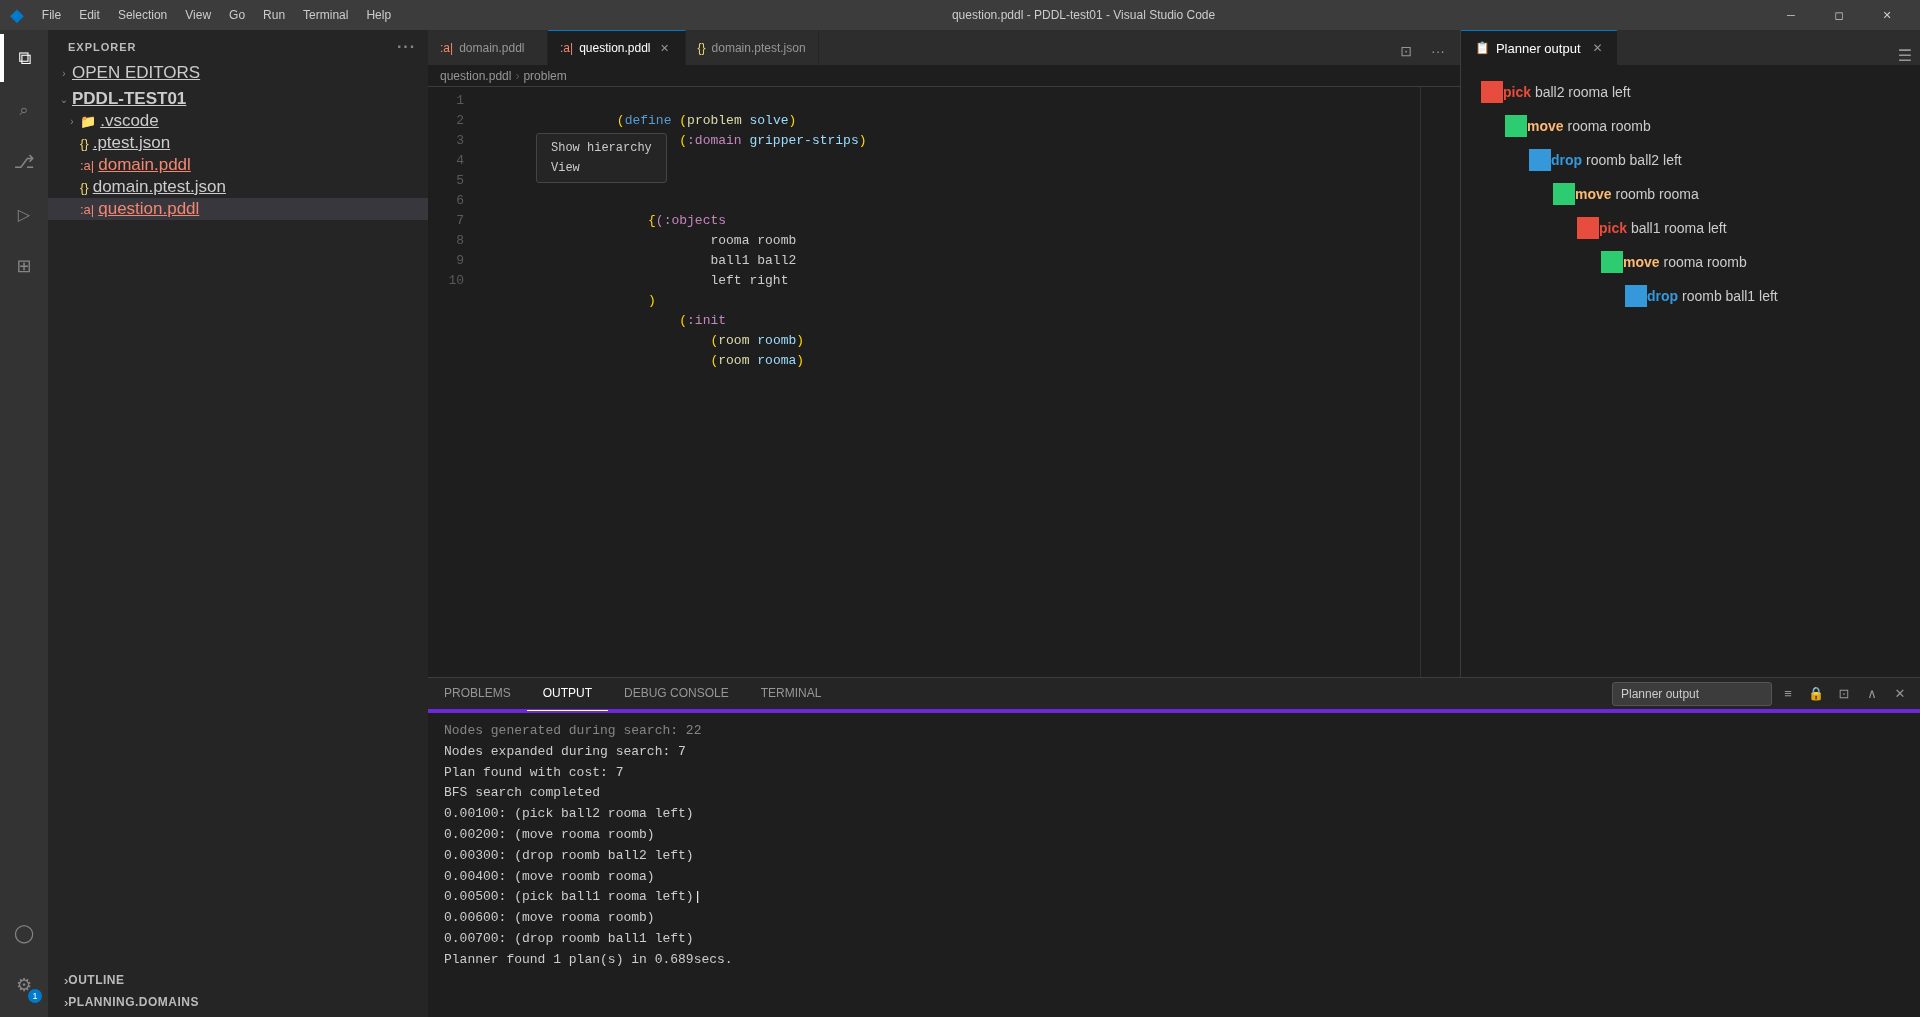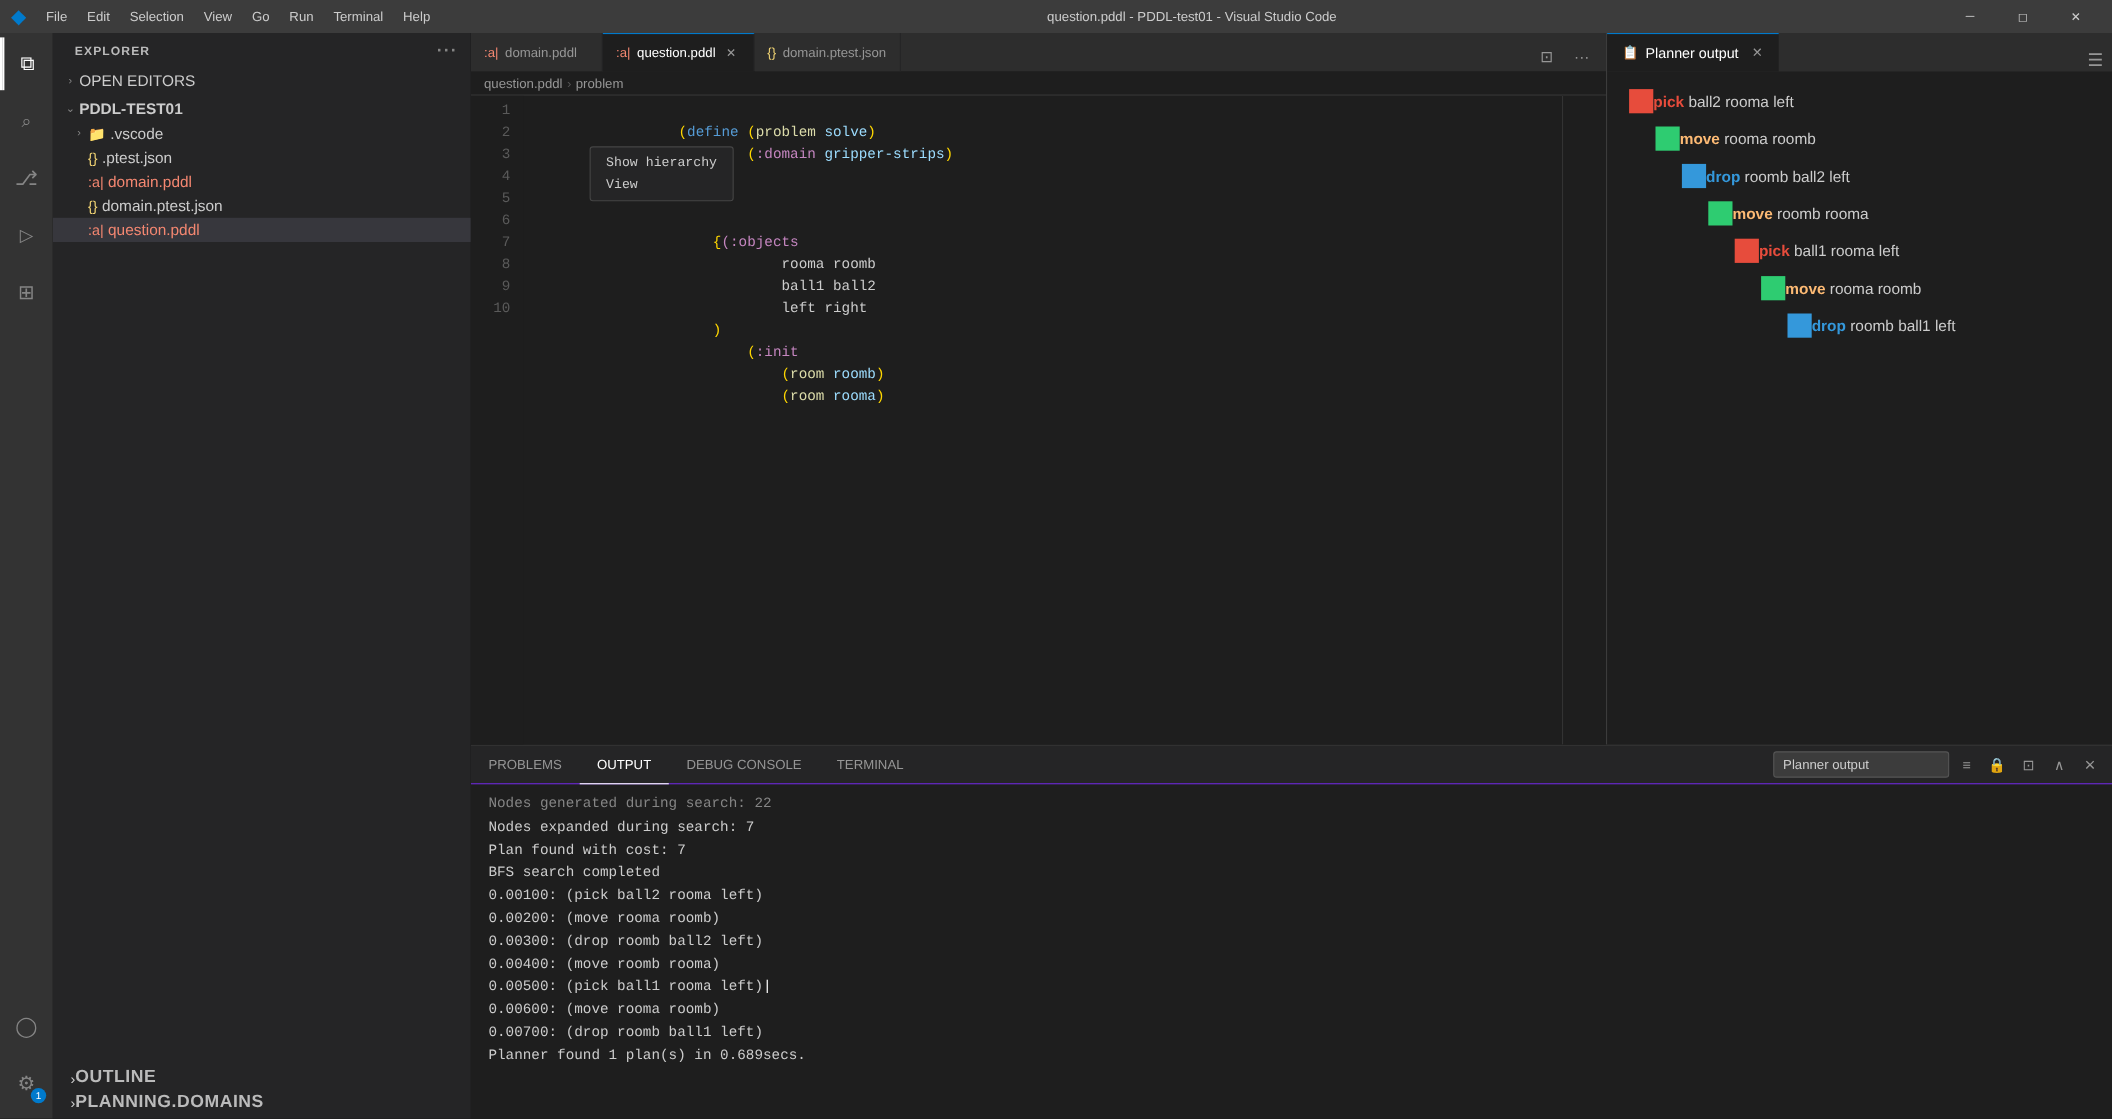--- a/index.html
+++ b/index.html
@@ -152,40 +152,41 @@
       width: 16px;
       font-size: 10px;
       color: #858585;
       text-align: center;
     }
     .tree-item .file-icon {
       margin-right: 4px;
       font-size: 13px;
     }
     .tree-item .item-label {
-      font-size: 14px;
-      color: #cccccc;
+      font-size: 17px;
+      color: #cccccc;
+      text-decoration: underline;
     }
     .item-label.pddl { color: #f48771; }
     .item-label.json { color: #cccccc; }
     .item-label.dir { font-weight: bold; color: #cccccc; }
 
     .sidebar-footer {
       margin-top: auto;
       padding: 4px 0;
     }
     .sidebar-section-header {
       display: flex;
       align-items: center;
       padding: 2px 0 2px 8px;
       cursor: pointer;
       height: 22px;
     }
     .sidebar-section-header .label {
-      font-size: 16px;
+      font-size: 12px;
       font-weight: 700;
       letter-spacing: 0.5px;
       color: #bbbbbb;
     }
 
     
     #editor-area {
       flex: 1;
       display: flex;
       flex-direction: column;
@@ -413,21 +414,21 @@
       background: #1e1e1e;
       border-top: 1px solid #3c3c3c;
       display: flex;
       flex-direction: column;
     }
     .panel-tab-bar {
       height: 35px;
       background: #252526;
       display: flex;
       align-items: center;
-      border-bottom: 1px solid #6d28d9;
+      border-bottom: 4px solid #6d28d9;
     }
     .panel-tab {
       padding: 0 16px;
       height: 35px;
       display: flex;
       align-items: center;
       font-size: 12px;
       color: #969696;
       cursor: pointer;
       border-bottom: 1px solid transparent;

